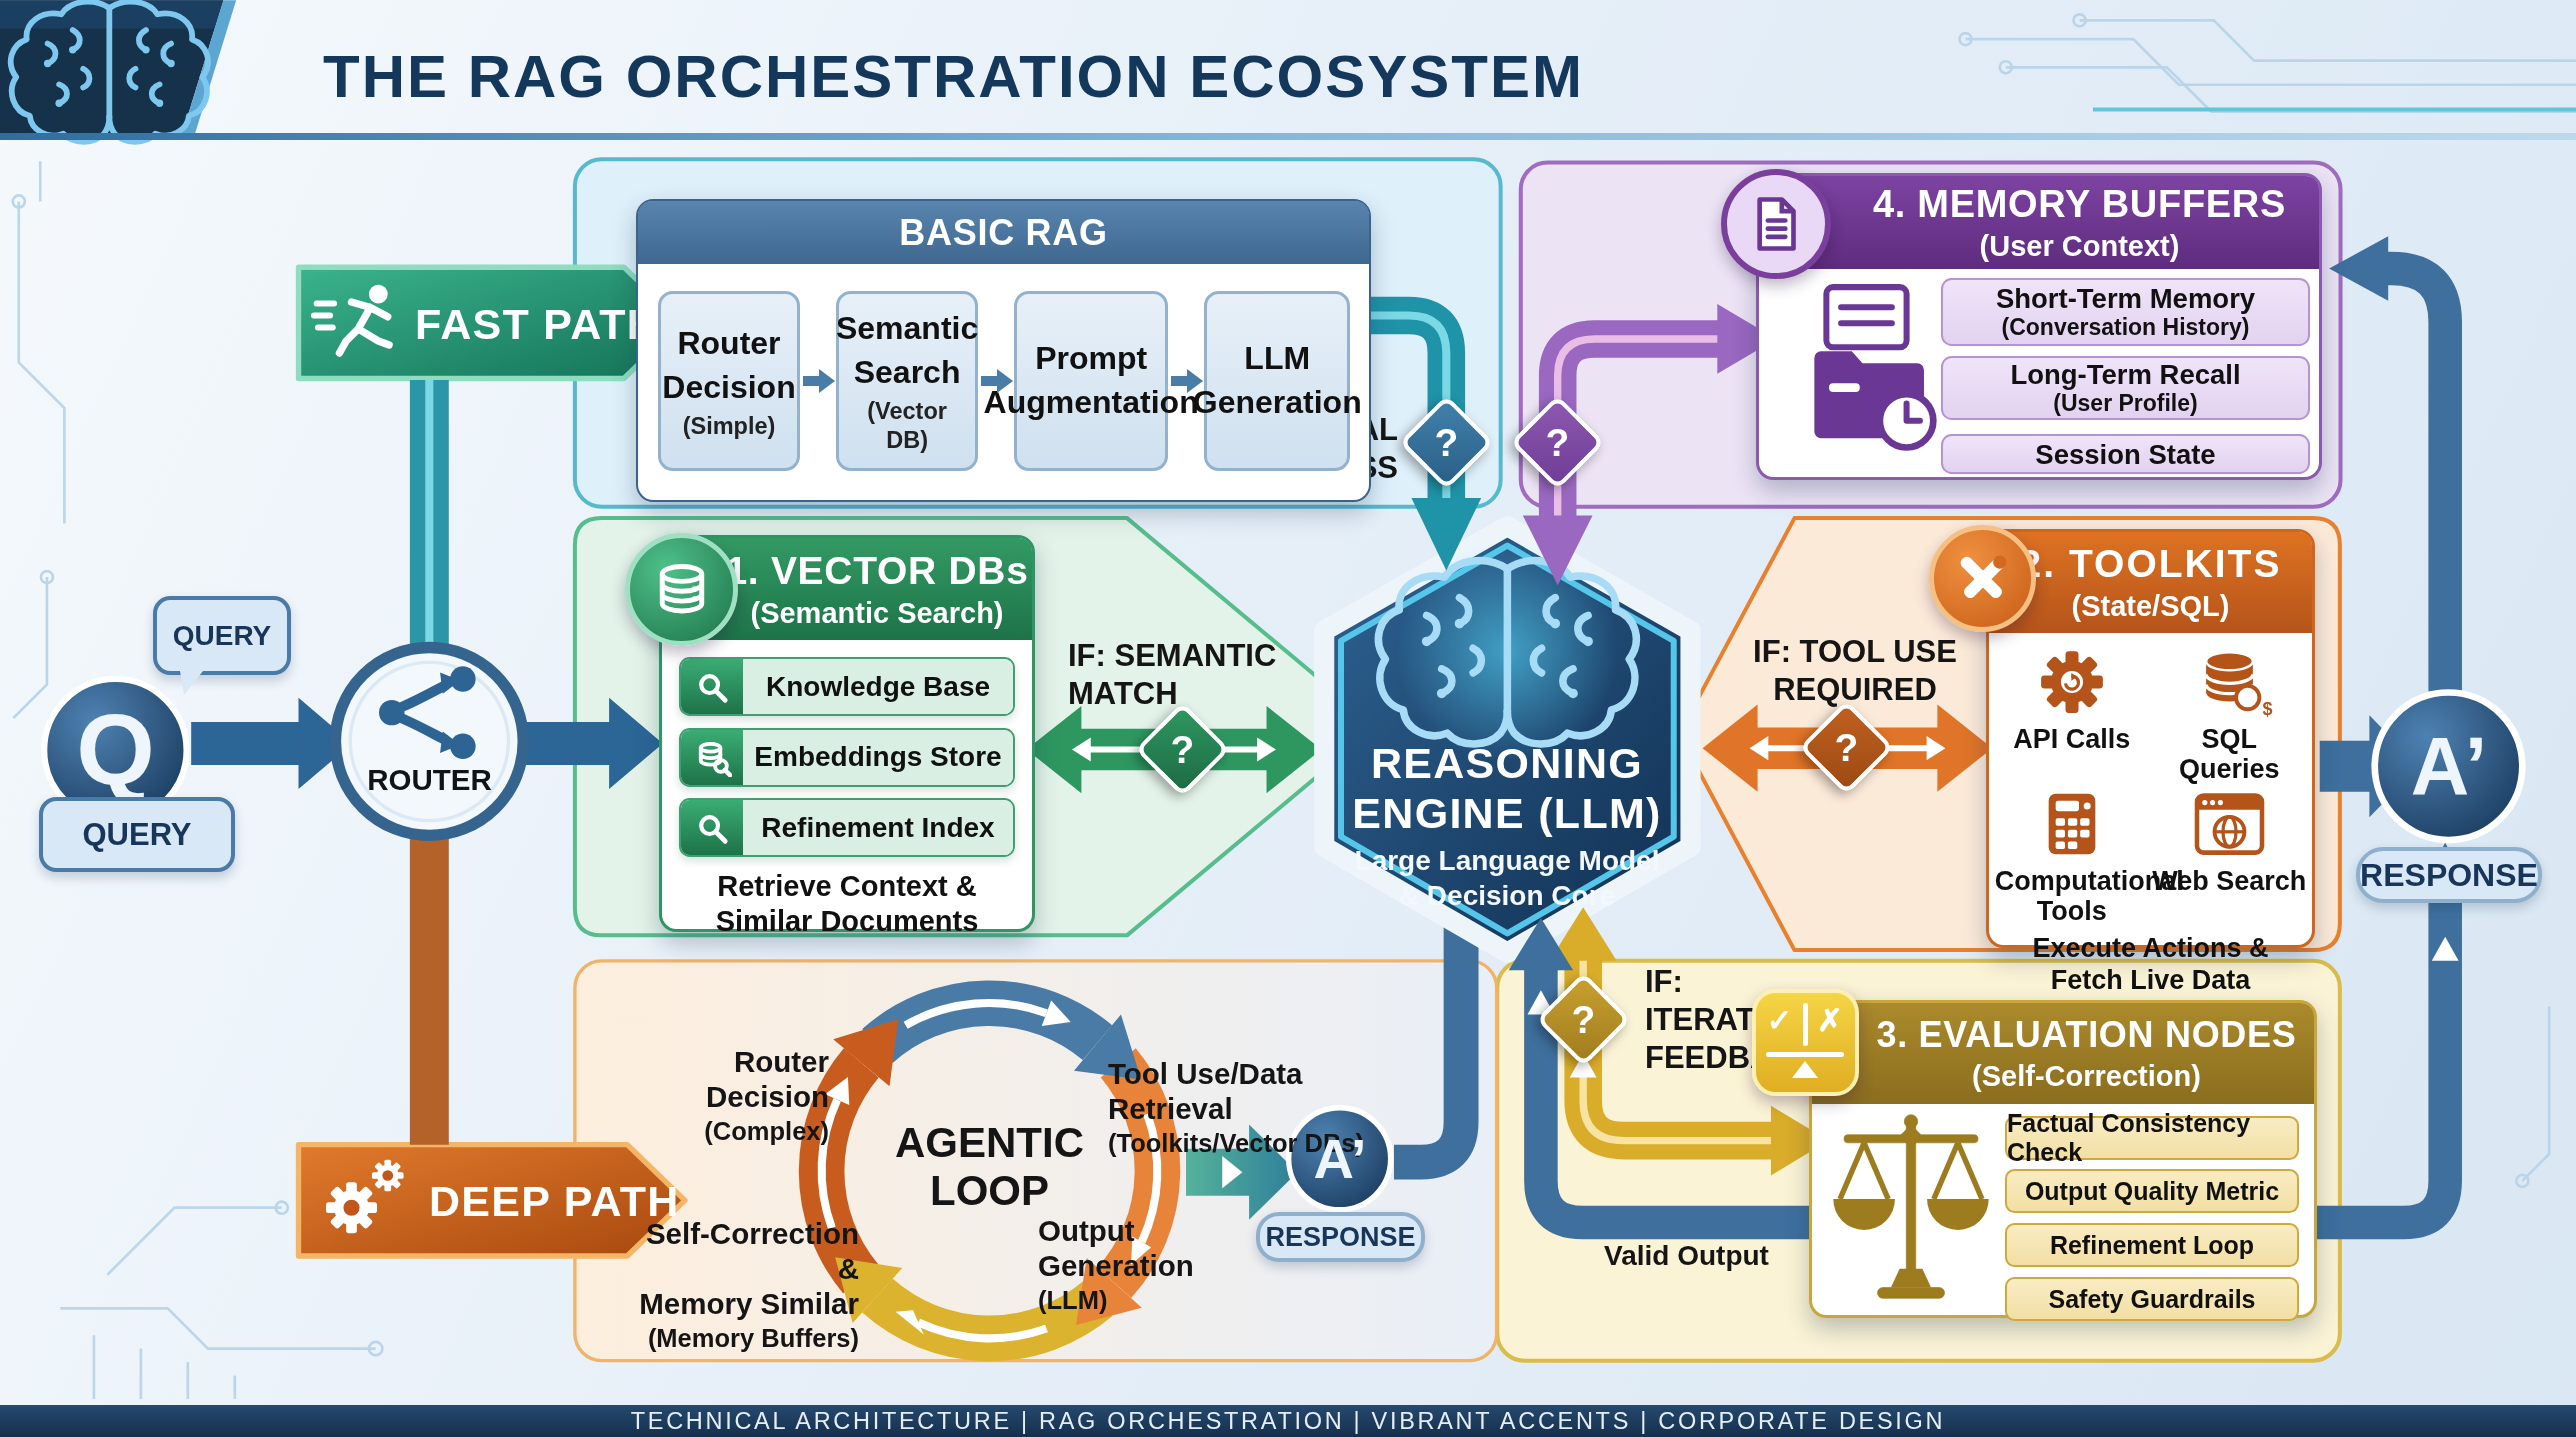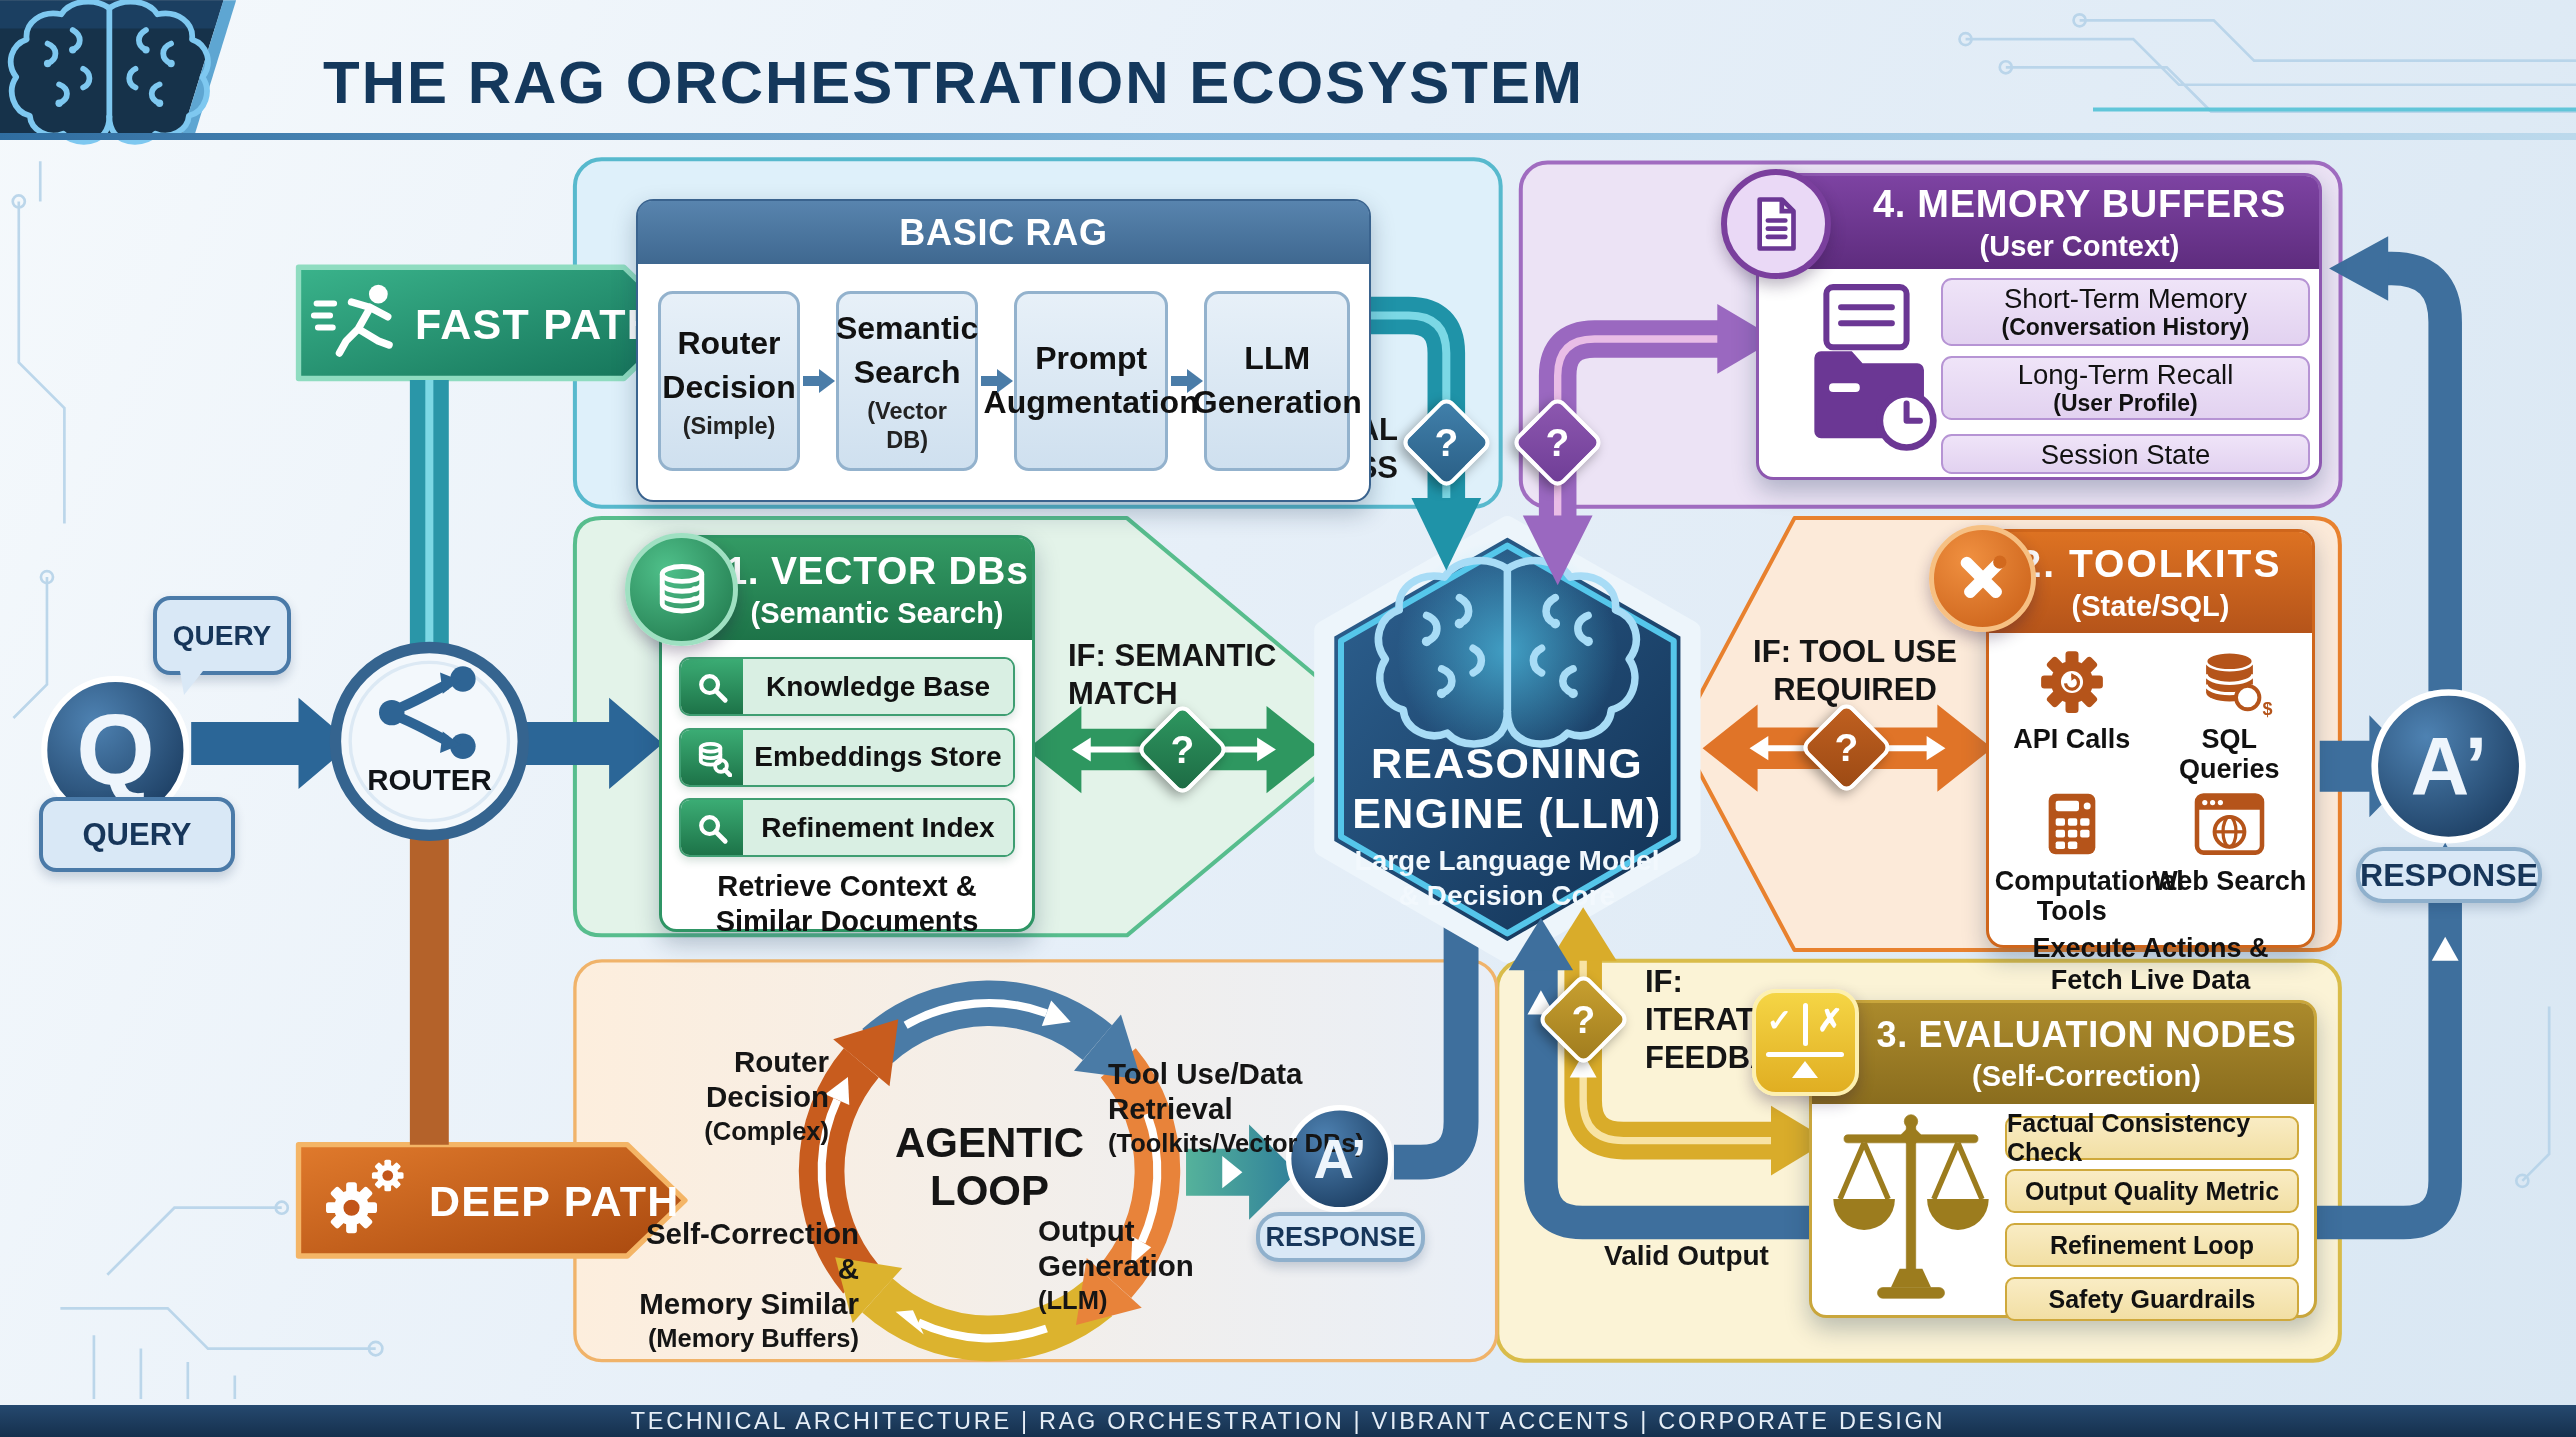--- a/index.html
+++ b/index.html
@@ -5,21 +5,21 @@
   *{margin:0;padding:0;box-sizing:border-box}
   html,body{background:#d8e4f0}
   body{font-family:"Liberation Sans",sans-serif}
   #canvas{position:relative;width:2576px;height:1438px;overflow:hidden;
     background:linear-gradient(115deg,#f5f9fc 0%,#e6eff8 45%,#d9e7f3 100%)}
   .abs{position:absolute}
   svg.full{position:absolute;left:0;top:0;width:2576px;height:1438px}
   
   .hdr{left:0;top:0;width:2576px;height:133px;background:linear-gradient(180deg,#f8fbfd,#e9f2f9)}
   .hdr-line{left:0;top:133px;width:2576px;height:6.7px;background:linear-gradient(90deg,#2f6da0,#7fb4da 45%,#bcd9ec)}
-  .title{left:323px;top:36px;width:1811px;height:94px;line-height:94px;font-size:60px;font-weight:800;color:#14385c;letter-spacing:2px}
+  .title{left:323px;top:30px;width:1811px;height:94px;line-height:94px;font-size:60px;font-weight:800;color:#14385c;letter-spacing:2px}
   .foot{left:0;top:1405px;width:2576px;height:33px;background:linear-gradient(180deg,#25496f,#152f4c);
     color:#e6eef7;font-size:23.5px;letter-spacing:2.7px;text-align:center;line-height:33px;font-weight:500}
   
   .card{position:absolute;background:#fff;border-radius:17.4px;box-shadow:0 10.7px 23px rgba(20,50,80,.28)}
   .chead{color:#fff;text-align:center;font-weight:800;border-radius:14.8px 14.8px 0 0;display:flex;flex-direction:column;justify-content:center}
   .chead .l1{font-size:38px;letter-spacing:0.7px}
   .chead .l2{font-size:29px;font-weight:700;margin-top:4px}
   .badge{position:absolute;display:flex;align-items:center;justify-content:center;box-shadow:0 6.7px 14.8px rgba(40,20,60,.3);z-index:8}
   
   .dia{position:absolute;width:67px;height:67px;border:4.7px solid #fff;border-radius:10.7px;
@@ -52,21 +52,21 @@
   .tfoot{text-align:center;font-size:27px;font-weight:800;color:#111;line-height:32px;margin-top:5.4px}
   .sqls{position:absolute;right:-2.7px;bottom:1.3px;font-size:18px;font-weight:800;color:#b5541a}
   
   .erow{position:absolute;left:193px;width:294px;height:44px;background:linear-gradient(180deg,#f9ecc4,#f2dfa4);
     border:2.7px solid #cfa93c;border-radius:9.4px;display:flex;align-items:center;justify-content:center;
     font-size:25px;font-weight:800;color:#111}
   
   .mrow{position:absolute;left:182px;width:369px;background:linear-gradient(180deg,#efe4f8,#e2d2f0);
     border:2.7px solid #b694d4;border-radius:10.7px;display:flex;flex-direction:column;align-items:center;justify-content:center;
     color:#111;text-align:center}
-  .mrow .t{font-size:27.5px;font-weight:400;line-height:31px}
+  .mrow .t{font-size:27.5px;font-weight:700;line-height:31px}
   .mrow .s{font-size:23px;font-weight:600;line-height:27px}
   
   .bantxt{position:absolute;color:#fff;font-weight:800;letter-spacing:1.3px;font-size:43px;z-index:6}
   
   .bub{position:absolute;background:#d9e8f6;border:4.7px solid #4a7aa8;border-radius:17.4px;display:flex;
     align-items:center;justify-content:center;font-weight:800;color:#17365a;z-index:6;box-shadow:0 5.4px 10.7px rgba(20,50,90,.2)}
   .letter{position:absolute;color:#eef5fc;font-weight:800;text-align:center;z-index:6}
   .engine-t{position:absolute;color:#fff;text-align:center;font-weight:800;letter-spacing:1.3px;z-index:6}
   .engine-s{position:absolute;color:#f2f8fd;text-align:center;font-weight:700;z-index:6}
 </style>

